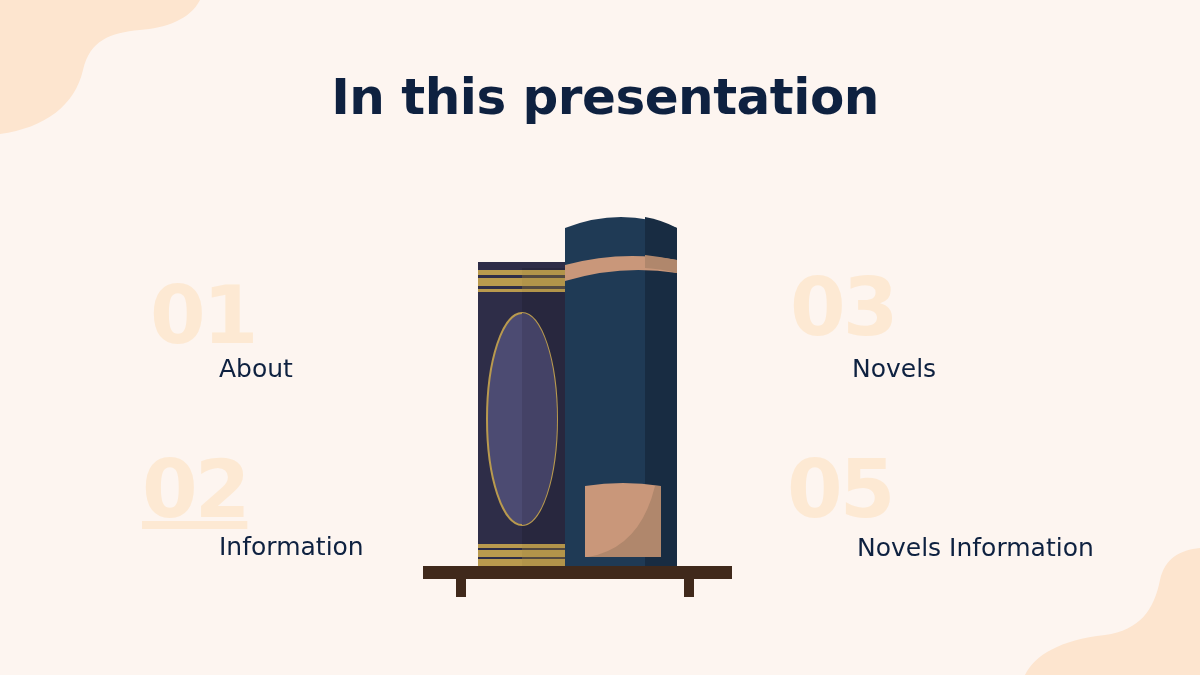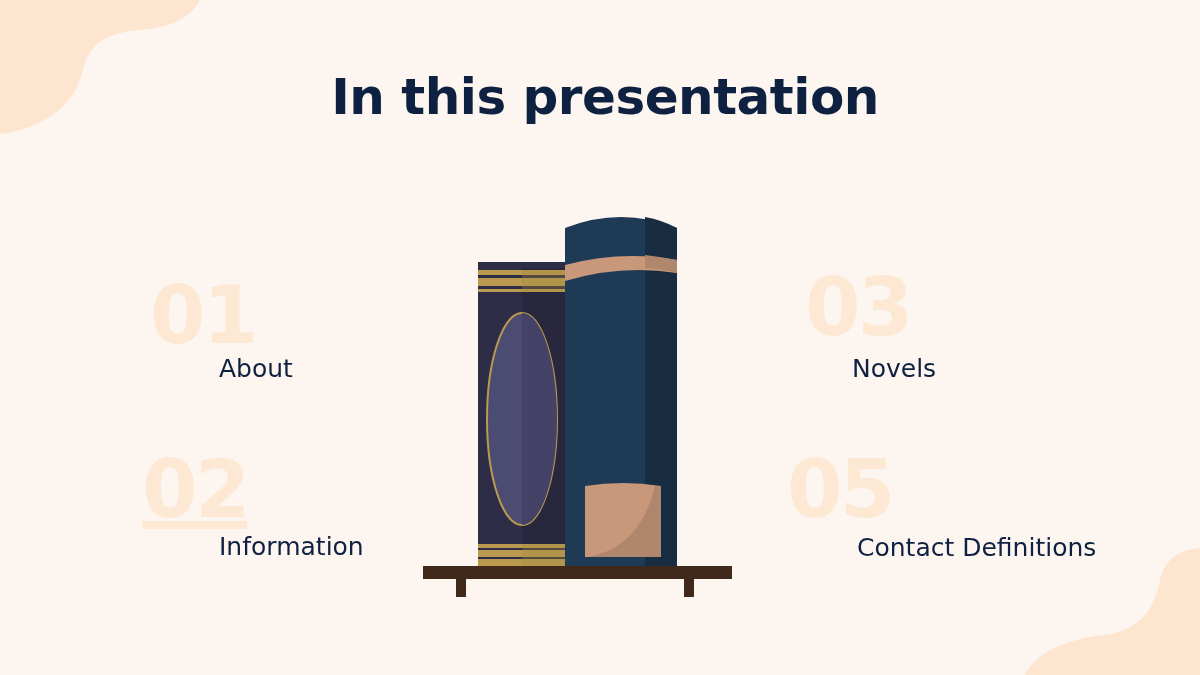--- a/index.html
+++ b/index.html
@@ -41,27 +41,27 @@
   <span class="agenda-num" style="left:0;top:8px;">01</span>
   <span class="agenda-label" style="left:69px;top:52px;">About</span>
 </div>
 
 <div class="agenda-item" style="left:142px;top:450px;">
   <span class="agenda-num" style="left:0;top:0;text-decoration:underline;">02</span>
   <span class="agenda-label" style="left:77px;top:48px;">Information</span>
 </div>
 
 <div class="agenda-item" style="left:790px;top:268px;">
-  <span class="agenda-num" style="left:15px;top:0;">03</span>
+  <span class="agenda-num" style="left:0;top:0;">03</span>
   <span class="agenda-label" style="left:62px;top:52px;">Novels</span>
 </div>
 
 <div class="agenda-item" style="left:787px;top:450px;">
   <span class="agenda-num" style="left:0;top:0;">05</span>
-  <span class="agenda-label" style="left:70px;top:49px;">Contact Definitions</span>
+  <span class="agenda-label" style="left:70px;top:49px;">Novels Information</span>
 </div>
 
 <svg class="illustration" width="1200" height="675" viewBox="0 0 1200 675">
 
   <g>
     <rect x="478" y="262" width="88" height="305" fill="#2e2d48"></rect>
     <rect x="522" y="262" width="44" height="305" fill="#28273e"></rect>
     <rect x="478" y="262" width="88" height="6" fill="#2e2d48" rx="2"></rect>
 
     <rect x="478" y="270" width="88" height="5" fill="#b99a4e"></rect>

